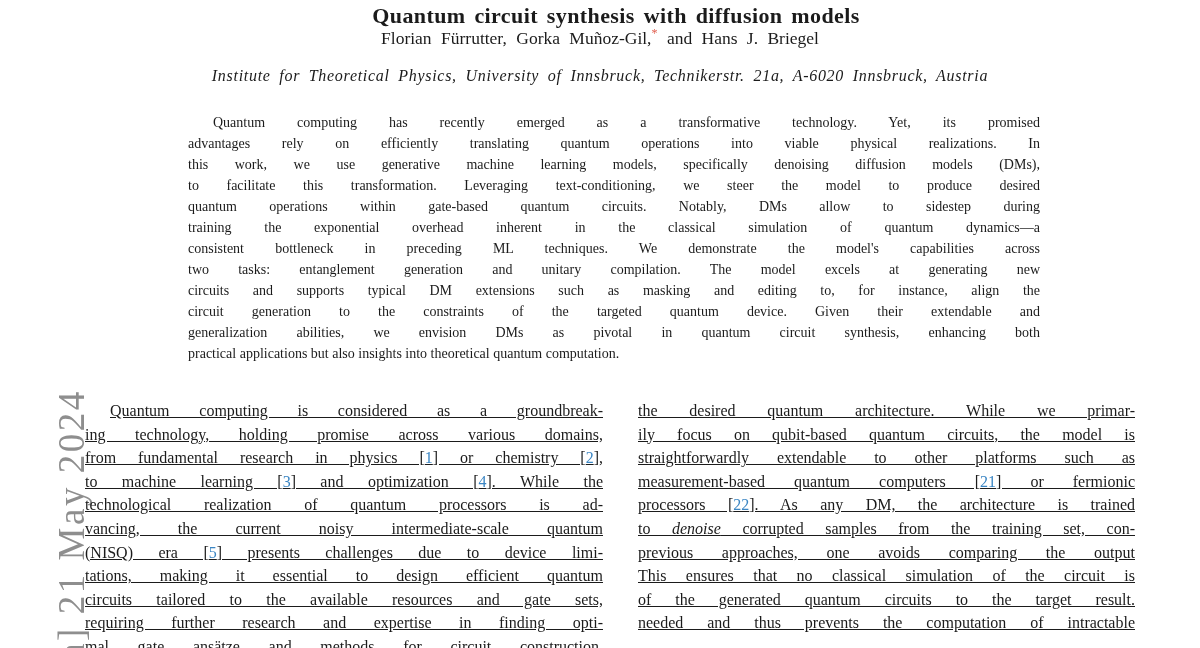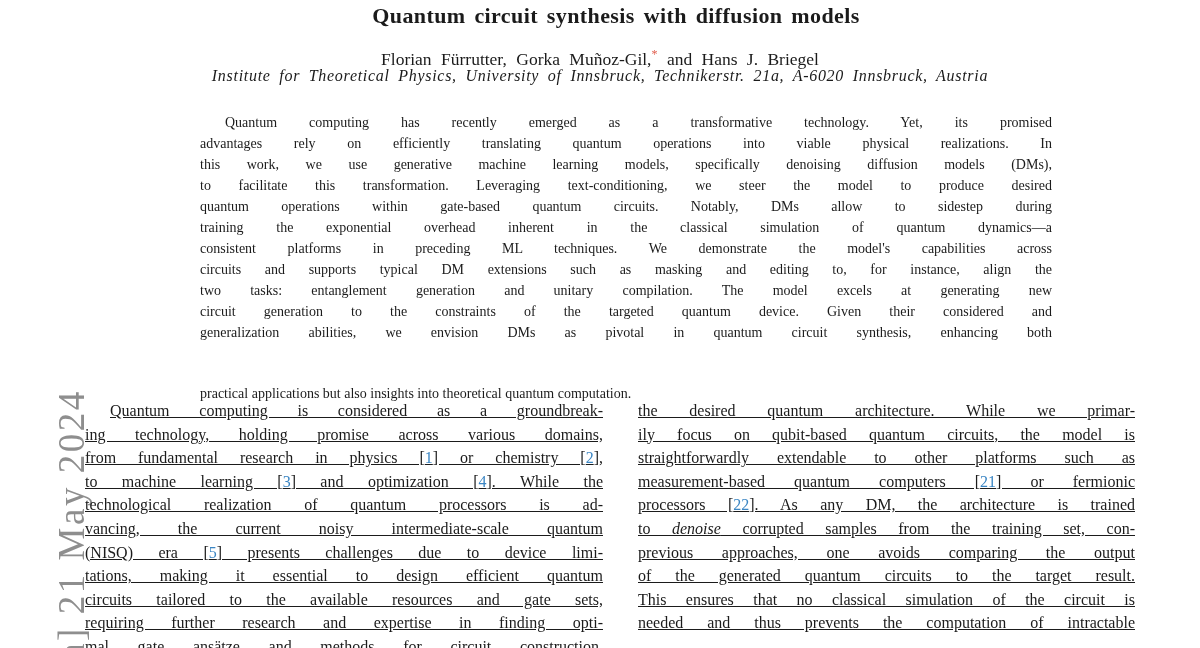--- a/index.html
+++ b/index.html
@@ -6,44 +6,44 @@
   html,body { width:1200px; height:648px; overflow:hidden; background:#ffffff; }
   .page {
     position:relative; width:1200px; height:648px; background:#ffffff;
     font-family:"Liberation Serif", serif; color:var(--text, #1b1b1b);
   }
   .title {
     position:absolute; top:3px; left:16px; width:100%; text-align:center;
     font-size:22px; font-weight:bold; letter-spacing:0.4px; word-spacing:3px;
   }
   .authors {
-    position:absolute; top:49px; left:0; width:100%; text-align:center;
+    position:absolute; top:28px; left:0; width:100%; text-align:center;
     font-size:17.5px; word-spacing:5px;
   }
   .mark {
     color:var(--footnote-mark, #e05a49);
     font-size:12px; vertical-align:super; line-height:0;
   }
   .affiliation {
     position:absolute; top:67px; left:0; width:100%; text-align:center;
     font-style:italic; font-size:16px; letter-spacing:0.7px; word-spacing:4px;
   }
   .abstract {
-    position:absolute; top:112px; left:200px; width:852px;
+    position:absolute; top:112px; left:188px; width:852px;
     font-size:14px; line-height:21px;
   }
   .columns {
     position:absolute; top:399px; left:85px; width:1050px; height:249px;
     display:flex; gap:35px; overflow:hidden;
   }
   .col { font-size:16px; line-height:23.6px;text-decoration:underline; }
   .col.left  { width:518px; }
   .col.right { width:497px; }
   .tline { text-align:justify; text-align-last:justify; }
-  .abstract .tline:last-child { text-align-last:left;margin-top:40px; }
+  .abstract .tline:last-child { text-align-last:left; }
   [data-indent-first] .tline:first-child { text-indent:25px; }
   .cite { color:var(--citation-link, #3b86c4); }
   em { font-style:italic; }
   .arxiv-banner {
     position:absolute; left:50px; top:662px;
     transform:rotate(-90deg); transform-origin:0 0;
     white-space:nowrap; font-size:37px; letter-spacing:2.5px;
     color:var(--banner-gray, #8e8e8e);
   }
   .banner-gap { display:inline-block; width:12px; }
@@ -61,24 +61,24 @@
 
   <div class="affiliation">Institute for Theoretical Physics, University of Innsbruck, Technikerstr. 21a, A-6020 Innsbruck, Austria</div>
 
   <div class="abstract" data-indent-first="">
       <div class="tline">Quantum computing has recently emerged as a transformative technology.  Yet, its promised</div>
       <div class="tline">advantages rely on efficiently translating quantum operations into viable physical realizations.  In</div>
       <div class="tline">this work, we use generative machine learning models, specifically denoising diffusion models (DMs),</div>
       <div class="tline">to facilitate this transformation.  Leveraging text-conditioning, we steer the model to produce desired</div>
       <div class="tline">quantum operations within gate-based quantum circuits.  Notably, DMs allow to sidestep during</div>
       <div class="tline">training the exponential overhead inherent in the classical simulation of quantum dynamics—a</div>
-      <div class="tline">consistent platforms in preceding ML techniques.  We demonstrate the model's capabilities across</div>
+      <div class="tline">consistent bottleneck in preceding ML techniques.  We demonstrate the model's capabilities across</div>
+      <div class="tline">two tasks: entanglement generation and unitary compilation.  The model excels at generating new</div>
       <div class="tline">circuits and supports typical DM extensions such as masking and editing to, for instance, align the</div>
-      <div class="tline">two tasks: entanglement generation and unitary compilation.  The model excels at generating new</div>
-      <div class="tline">circuit generation to the constraints of the targeted quantum device.  Given their considered and</div>
+      <div class="tline">circuit generation to the constraints of the targeted quantum device.  Given their extendable and</div>
       <div class="tline">generalization abilities, we envision DMs as pivotal in quantum circuit synthesis, enhancing both</div>
       <div class="tline">practical applications but also insights into theoretical quantum computation.</div>
     </div>
 
   <div class="columns">
     <div class="col left" data-indent-first="">
         <div class="tline">Quantum computing is considered as a groundbreak-</div>
         <div class="tline">ing technology, holding promise across various domains,</div>
         <div class="tline">from fundamental research in physics [<span class="cite">1</span>] or chemistry [<span class="cite">2</span>],</div>
         <div class="tline">to machine learning [<span class="cite">3</span>] and optimization [<span class="cite">4</span>]. While the</div>
@@ -91,19 +91,19 @@
         <div class="tline">mal gate ansätze and methods for circuit construction.</div>
       </div>
     <div class="col right">
         <div class="tline">the desired quantum architecture.  While we primar-</div>
         <div class="tline">ily focus on qubit-based quantum circuits, the model is</div>
         <div class="tline">straightforwardly extendable to other platforms such as</div>
         <div class="tline">measurement-based quantum computers [<span class="cite">21</span>] or fermionic</div>
         <div class="tline">processors [<span class="cite">22</span>]. As any DM, the architecture is trained</div>
         <div class="tline">to <em>denoise</em> corrupted samples from the training set, con-</div>
         <div class="tline">previous approaches, one avoids comparing the output</div>
+        <div class="tline">This ensures that no classical simulation of the circuit is</div>
         <div class="tline">of the generated quantum circuits to the target result.</div>
-        <div class="tline">This ensures that no classical simulation of the circuit is</div>
         <div class="tline">needed and thus prevents the computation of intractable</div>
       </div>
   </div>
 
 </div>
 
 </body></html>

